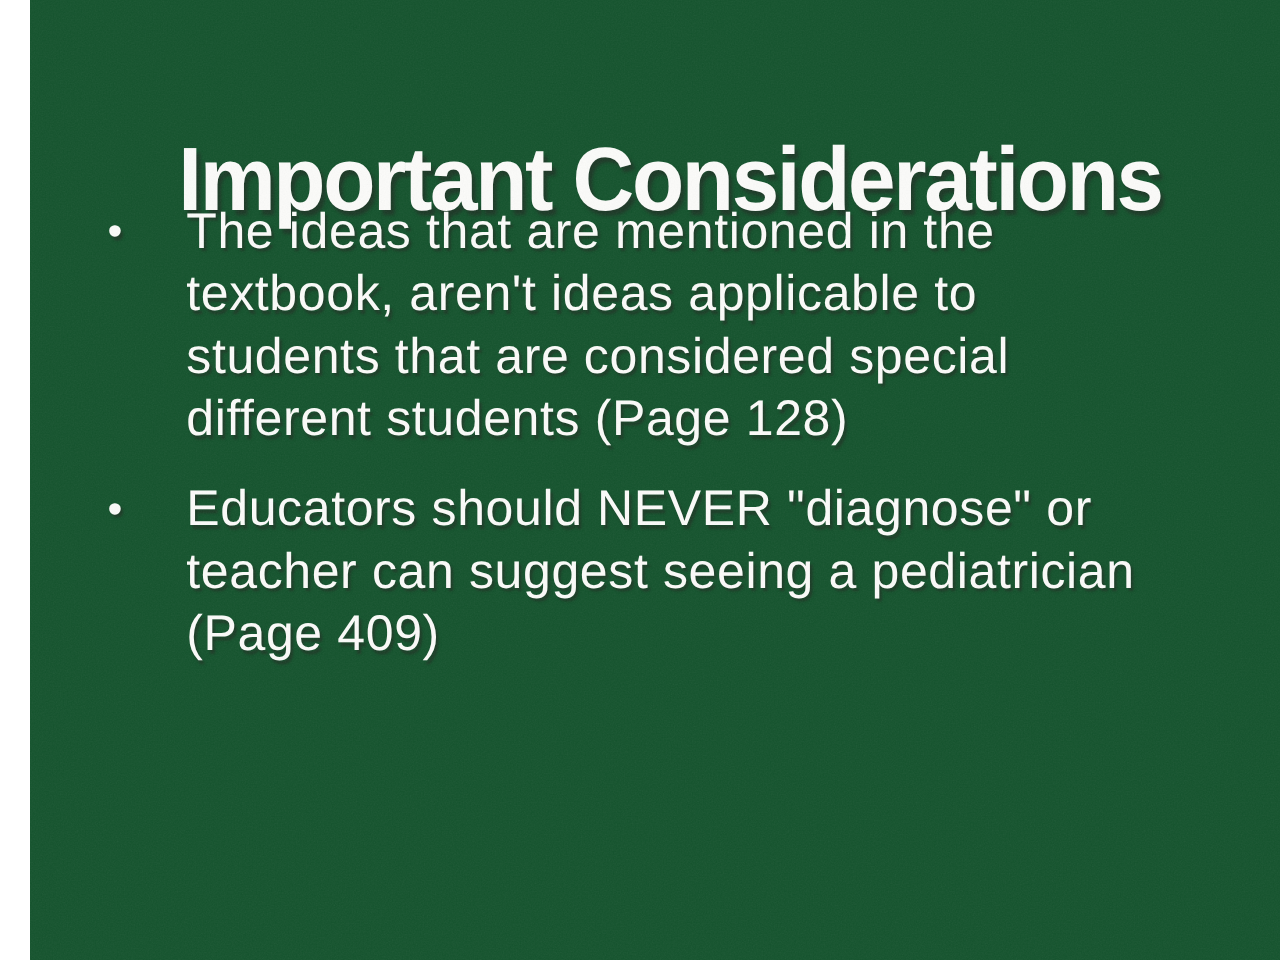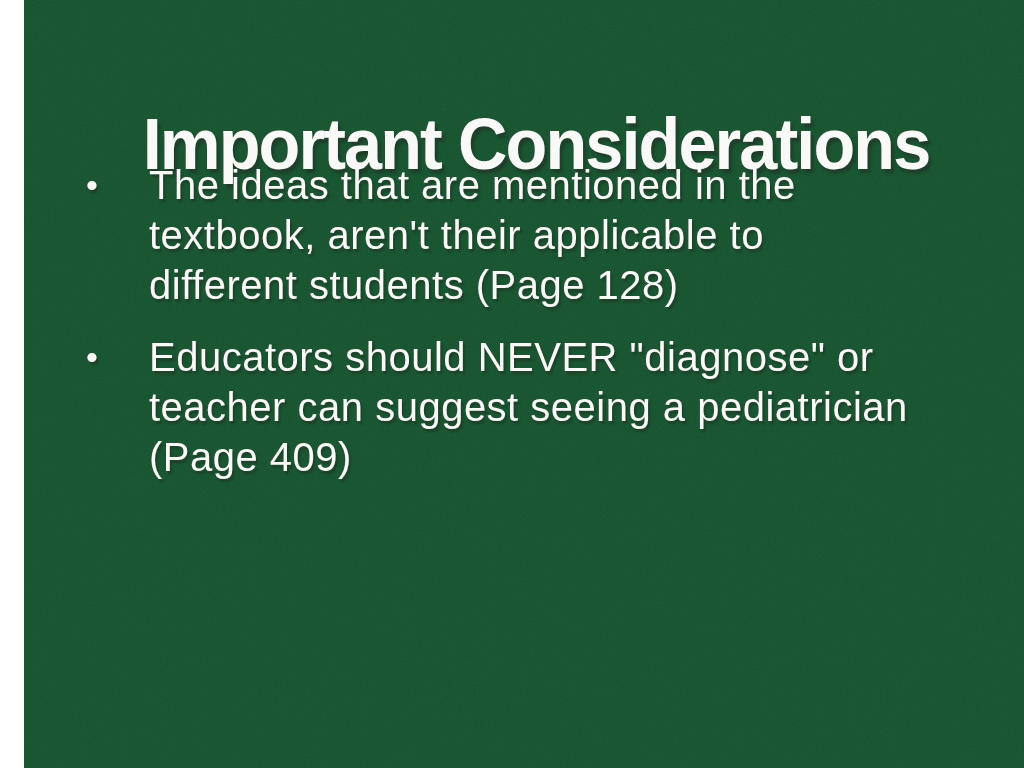--- a/index.html
+++ b/index.html
@@ -75,21 +75,22 @@
 <div class="slide" style="background: #14532d; color: rgb(251, 251, 249); margin-left: 24px;">
 
   <h1 class="title" style="text-shadow: rgba(35, 35, 32, 0.55) 3px 4px 3px;">Important Considerations</h1>
 
   <div class="content">
 
     <div class="bullet-item">
       <span class="bullet-marker" style="text-shadow: rgba(35, 35, 32, 0.5) 2px 3px 2px;">•</span>
       <div class="bullet-lines">
         <div class="bullet-line" style="text-shadow: rgba(35, 35, 32, 0.5) 2px 3px 2px;">The ideas that are mentioned in the</div>
-        <div class="bullet-line" style="text-shadow: rgba(35, 35, 32, 0.5) 2px 3px 2px;">textbook, aren't their applicable to</div>
+        <div class="bullet-line" style="text-shadow: rgba(35, 35, 32, 0.5) 2px 3px 2px;">textbook, aren't ideas applicable to</div>
+        <div class="bullet-line" style="text-shadow: rgba(35, 35, 32, 0.5) 2px 3px 2px;">students that are considered special</div>
         <div class="bullet-line" style="text-shadow: rgba(35, 35, 32, 0.5) 2px 3px 2px;">different students (Page 128)</div>
       </div>
     </div>
 
     <div class="bullet-item">
       <span class="bullet-marker" style="text-shadow: rgba(35, 35, 32, 0.5) 2px 3px 2px;">•</span>
       <div class="bullet-lines">
         <div class="bullet-line" style="text-shadow: rgba(35, 35, 32, 0.5) 2px 3px 2px;">Educators should NEVER "diagnose" or</div>
         <div class="bullet-line" style="text-shadow: rgba(35, 35, 32, 0.5) 2px 3px 2px;">teacher can suggest seeing a pediatrician</div>
         <div class="bullet-line" style="text-shadow: rgba(35, 35, 32, 0.5) 2px 3px 2px;">(Page 409)</div>

